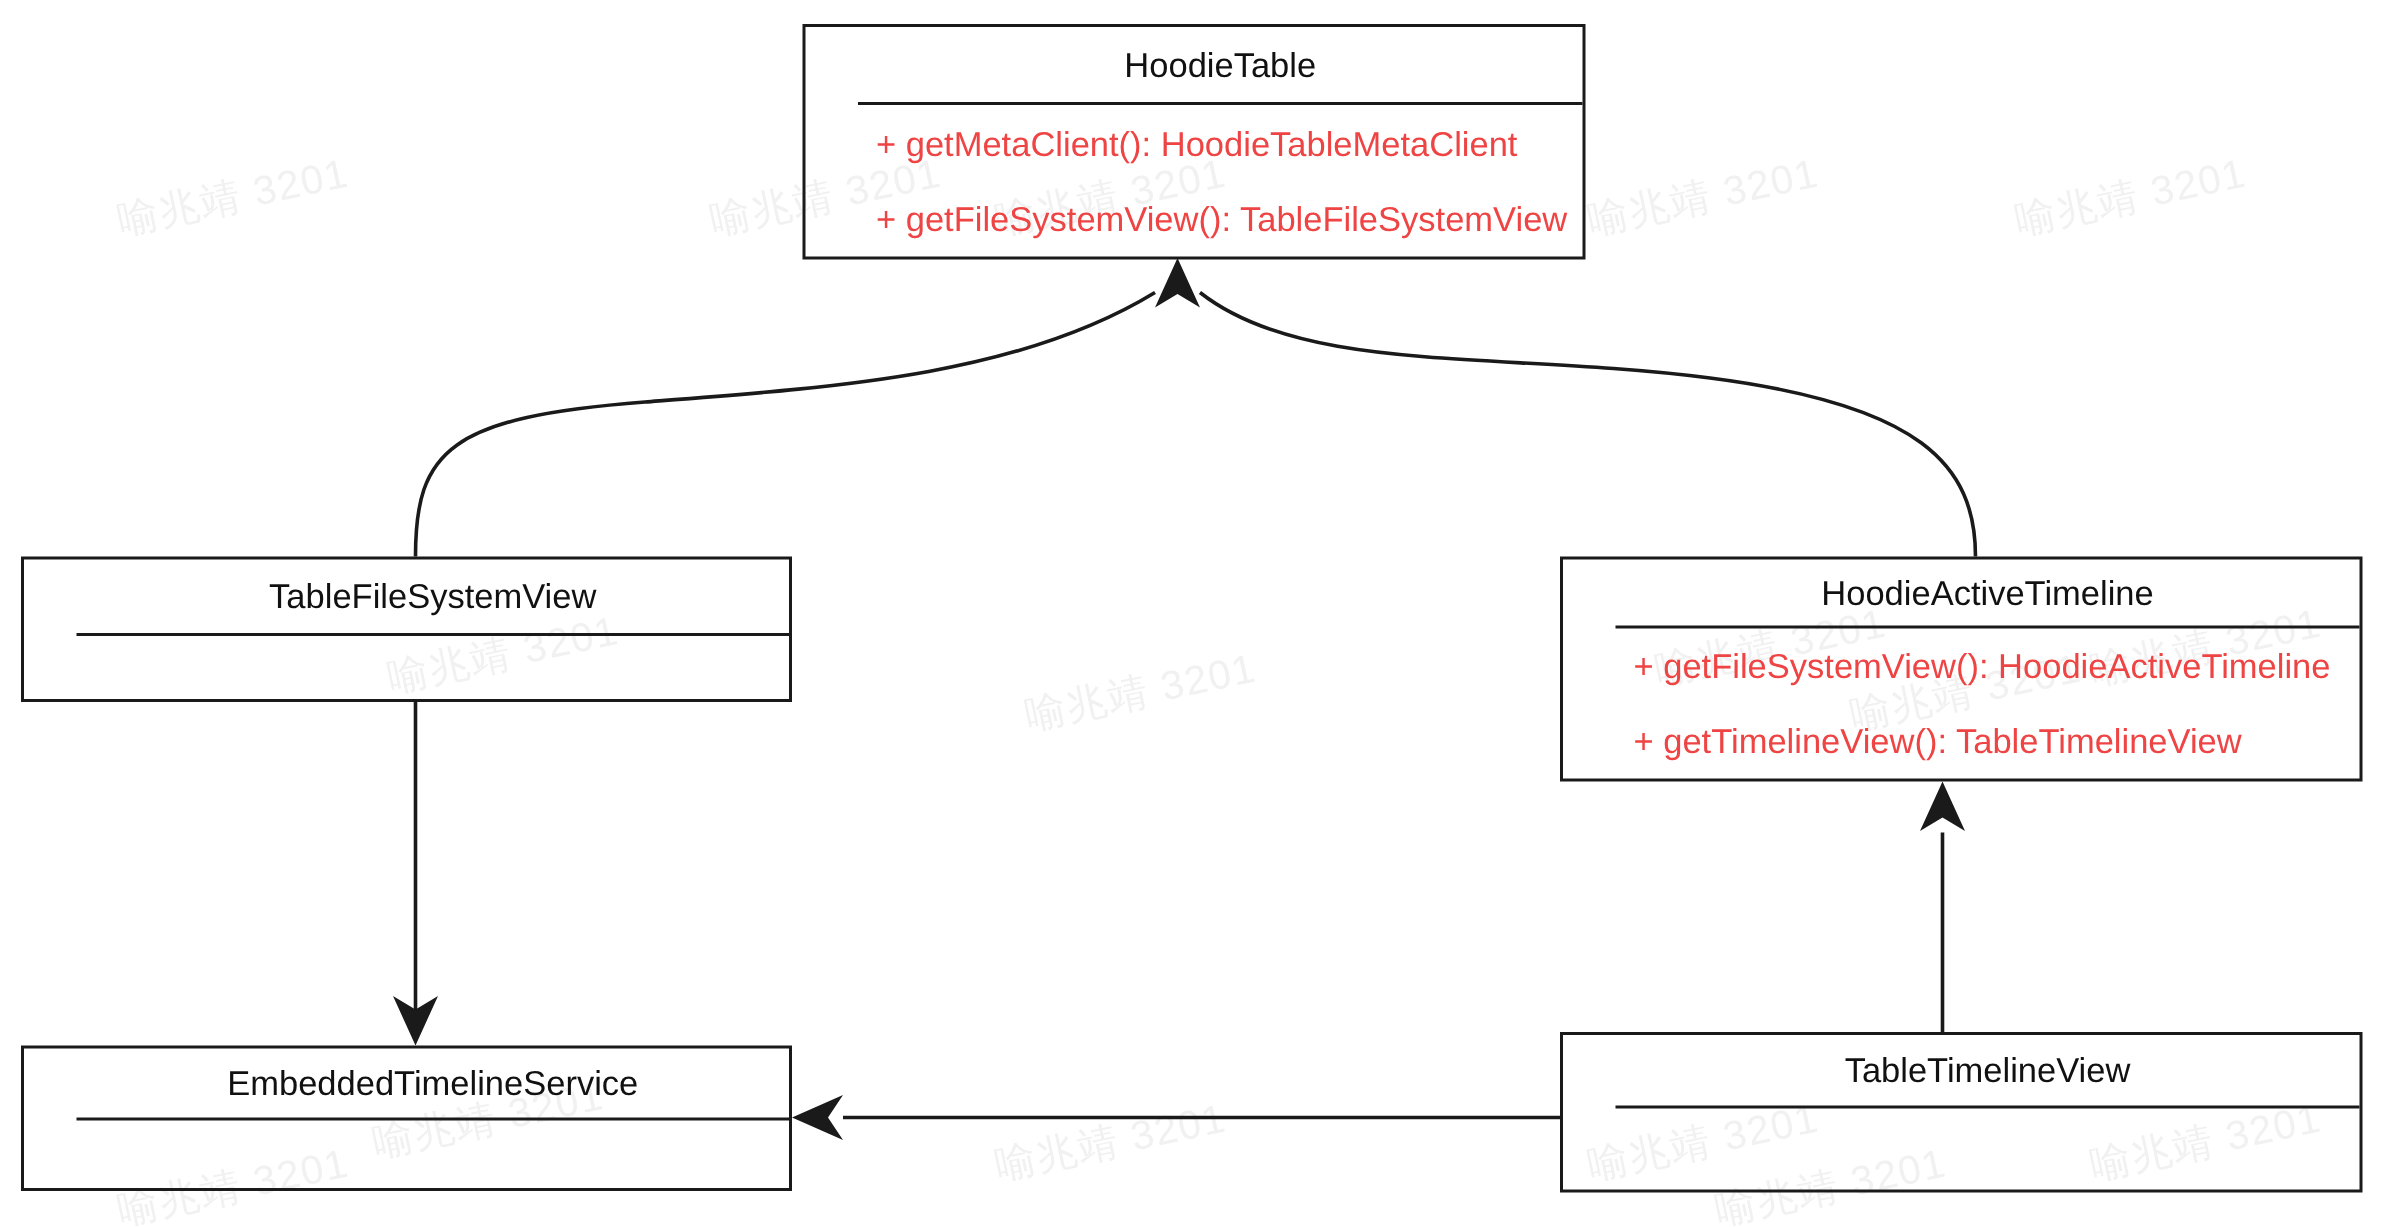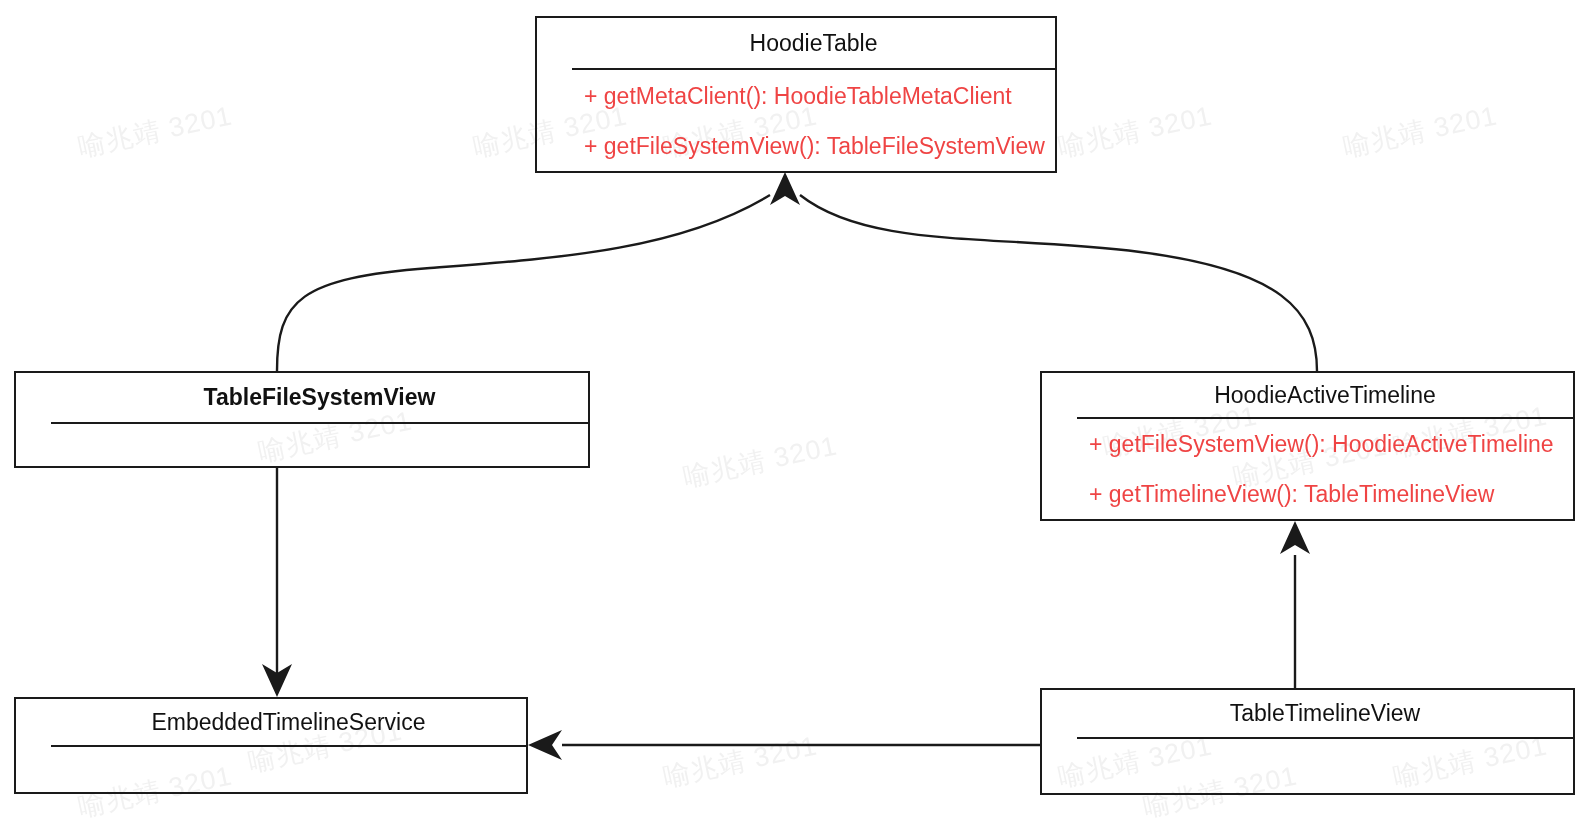--- a/index.html
+++ b/index.html
@@ -121,21 +121,21 @@
   <div class="uml-box" style="left:535px; top:16px; width:522px; height:157px;">
     <div class="uml-title" style="height:52px;">
       <span>HoodieTable</span>
     </div>
     <div class="uml-body" style="height:101px;">
       <div class="uml-member" style="height:50px; line-height:50px;">+ getMetaClient(): HoodieTableMetaClient</div>
       <div class="uml-member" style="height:50px; line-height:50px;">+ getFileSystemView(): TableFileSystemView</div>
     </div>
   </div>
 
-  <div class="uml-box" style="left:14px; top:371px; width:576px; height:97px;font-weight:bold;">
+  <div class="uml-box" style="left:14px; top:371px; width:514px; height:97px;">
     <div class="uml-title" style="height:51px;">
       <span>TableFileSystemView</span>
     </div>
     <div class="uml-body" style="height:42px;"></div>
   </div>
 
   <div class="uml-box" style="left:1040px; top:371px; width:535px; height:150px;">
     <div class="uml-title" style="height:46px;">
       <span>HoodieActiveTimeline</span>
     </div>

